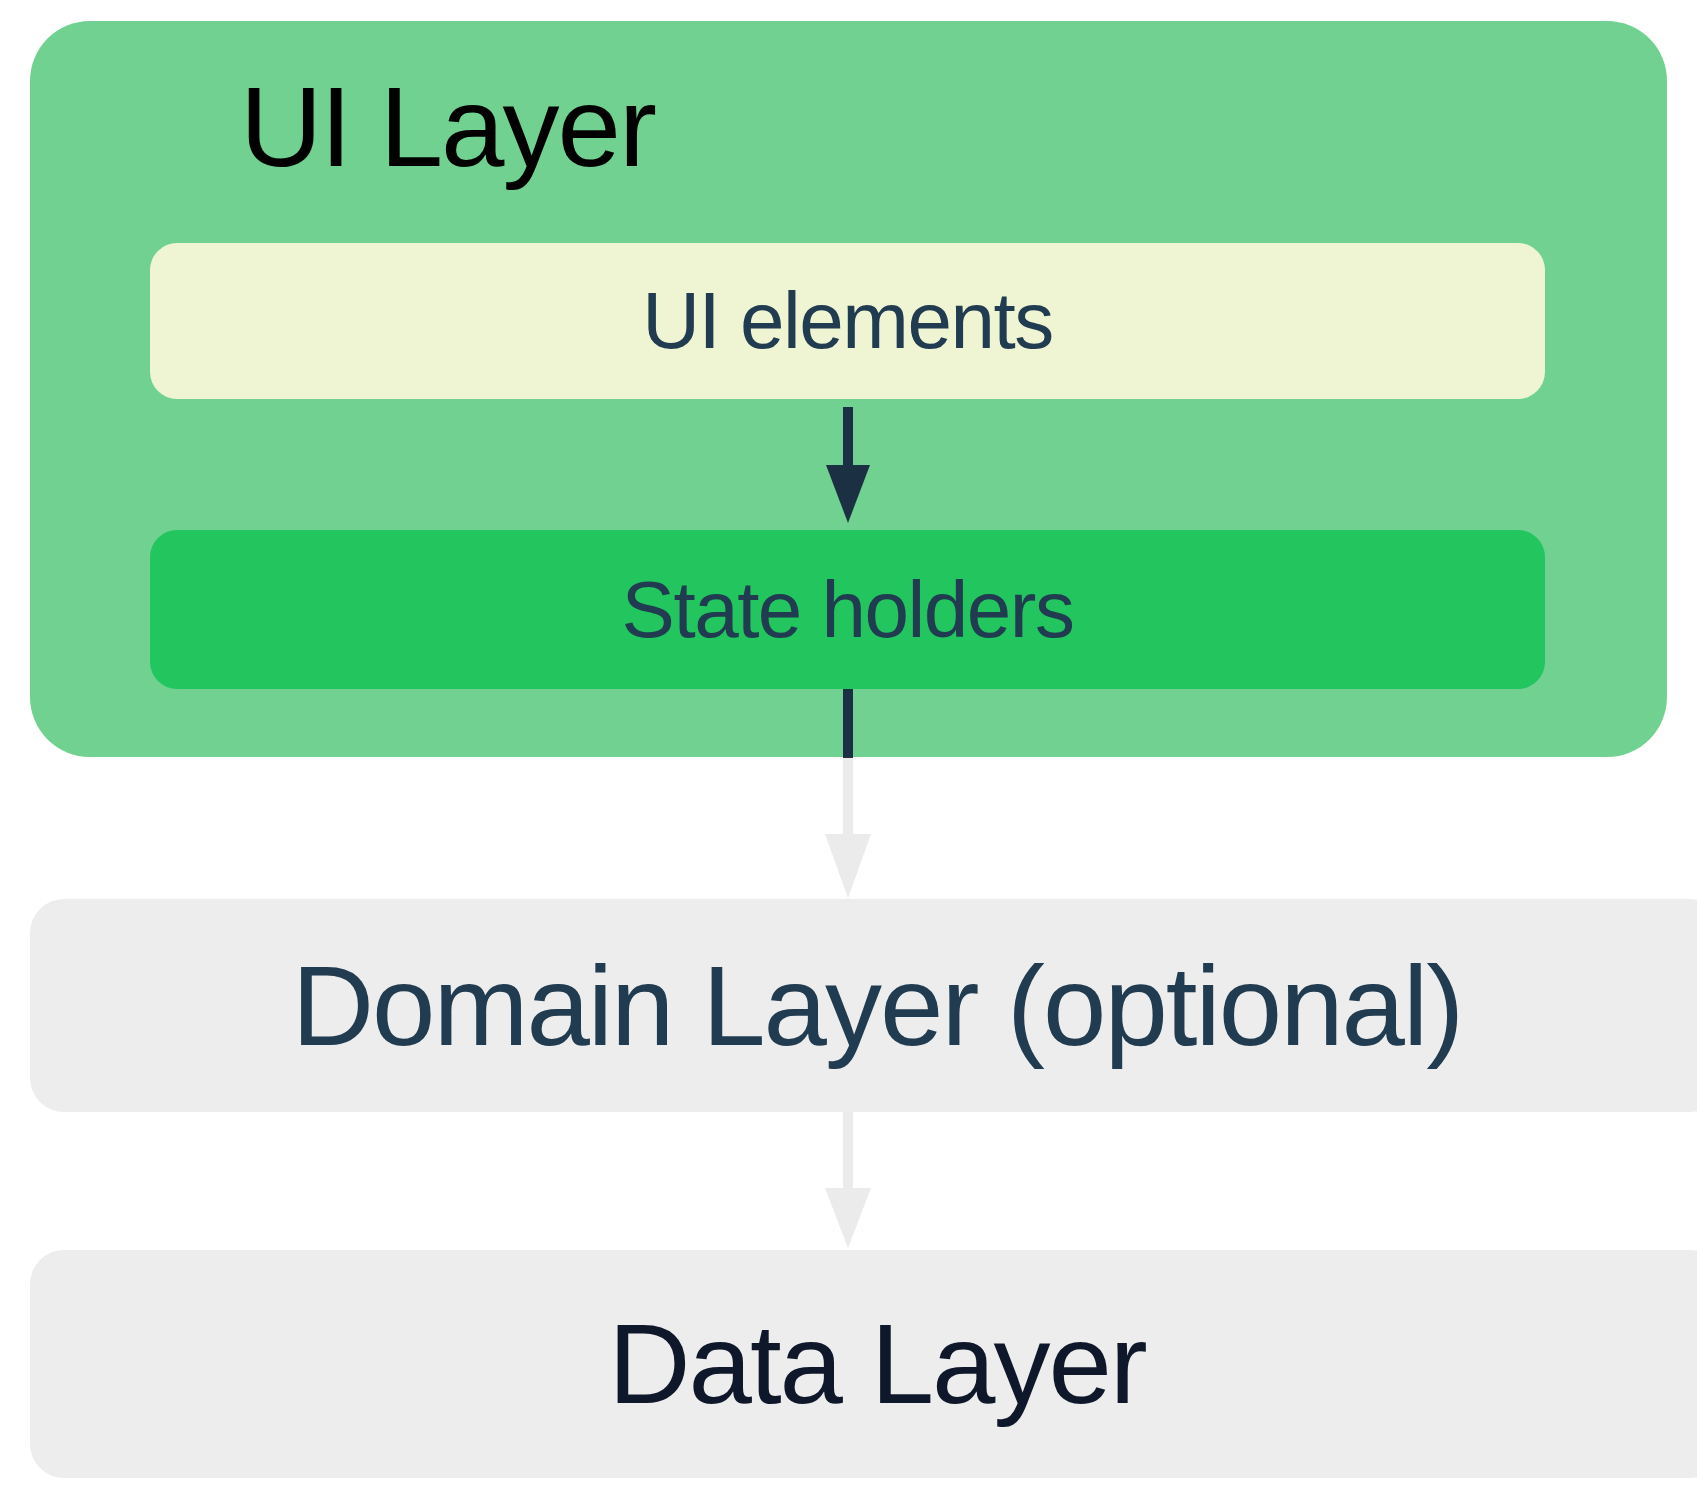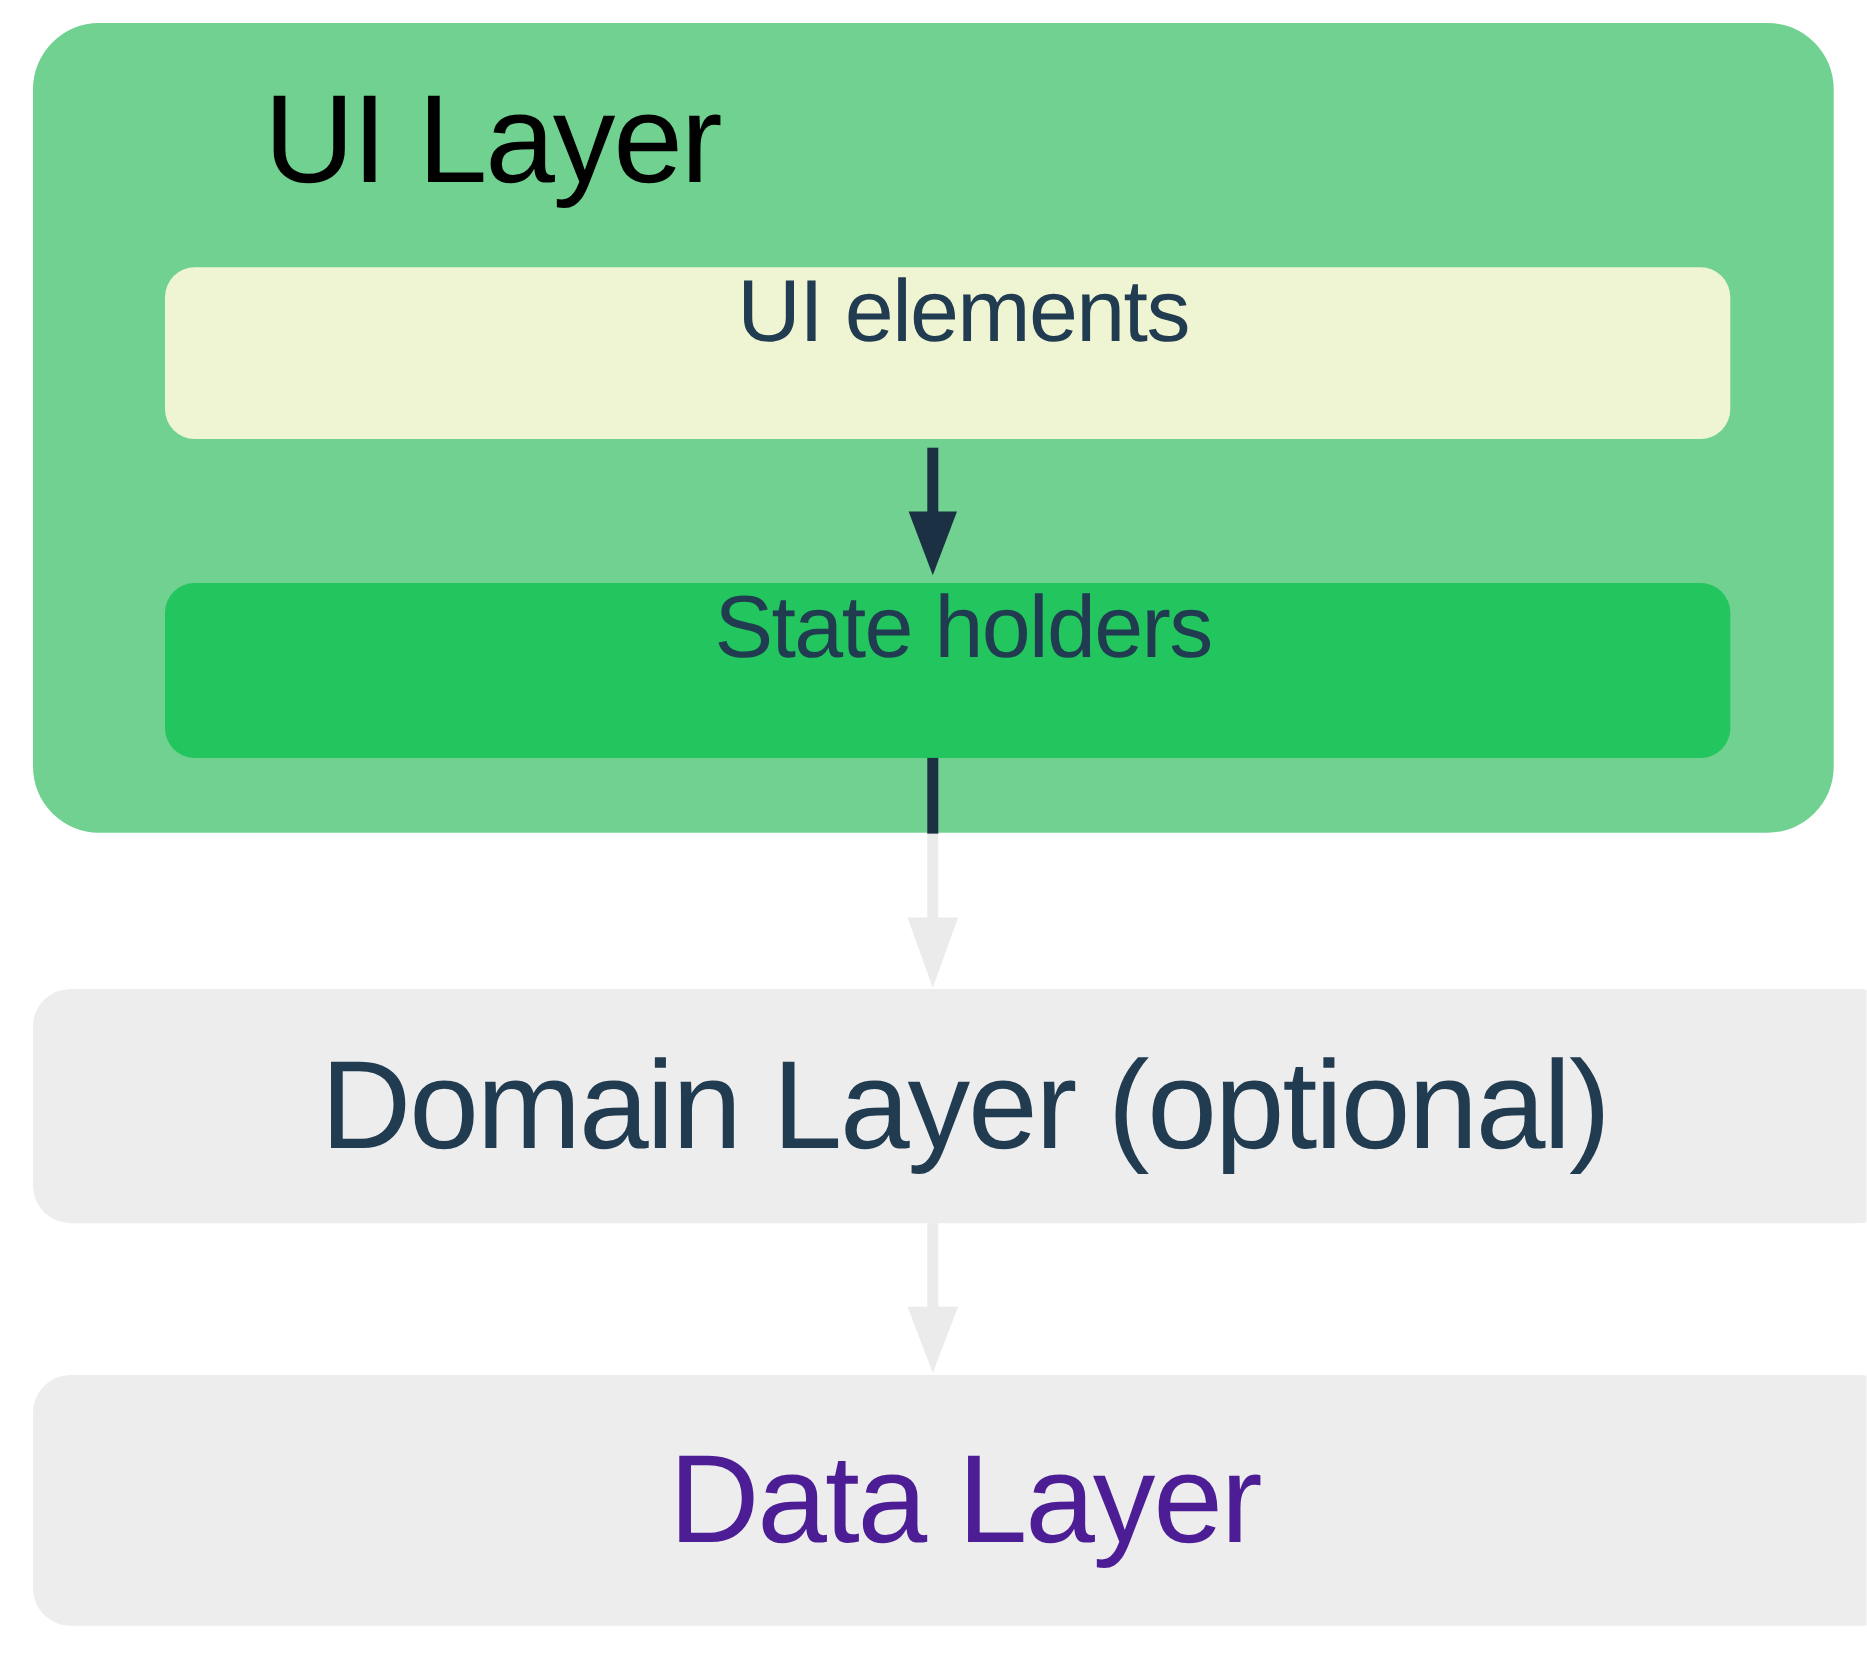--- a/index.html
+++ b/index.html
@@ -36,22 +36,22 @@
     white-space: nowrap;
   }
 
   
   .inner-box {
     position: absolute;
     left: 120px;
     width: 1395px;
     border-radius: 27px;
     display: flex;
+    align-items: center;
     justify-content: center;
-    padding-left: 28px;
   }
   .inner-box .inner-label {
     font-size: 80px;
     line-height: 80px;
     letter-spacing: -1.5px;
     white-space: nowrap;
   }
   .ui-elements-box {
     top: 222px;
     height: 156px;
@@ -141,16 +141,16 @@
   <div class="layer-box domain-layer-box" style="background: rgb(237, 237, 237);">
     <span class="layer-label" style="color: rgb(33, 59, 80);">Domain Layer (optional)</span>
   </div>
 
   <div>
     <div class="arrow-seg a3-line" style="background: rgb(235, 235, 235);"></div>
     <div class="arrow-head a3-head" style="border-top-color: rgb(235, 235, 235);"></div>
   </div>
 
   <div class="layer-box data-layer-box" style="background: rgb(237, 237, 237);">
-    <span class="layer-label" style="color: #4c1d95;">Data Layer</span>
+    <span class="layer-label" style="color: #0f172a;">Data Layer</span>
   </div>
 
 </div>
 
 </body></html>

